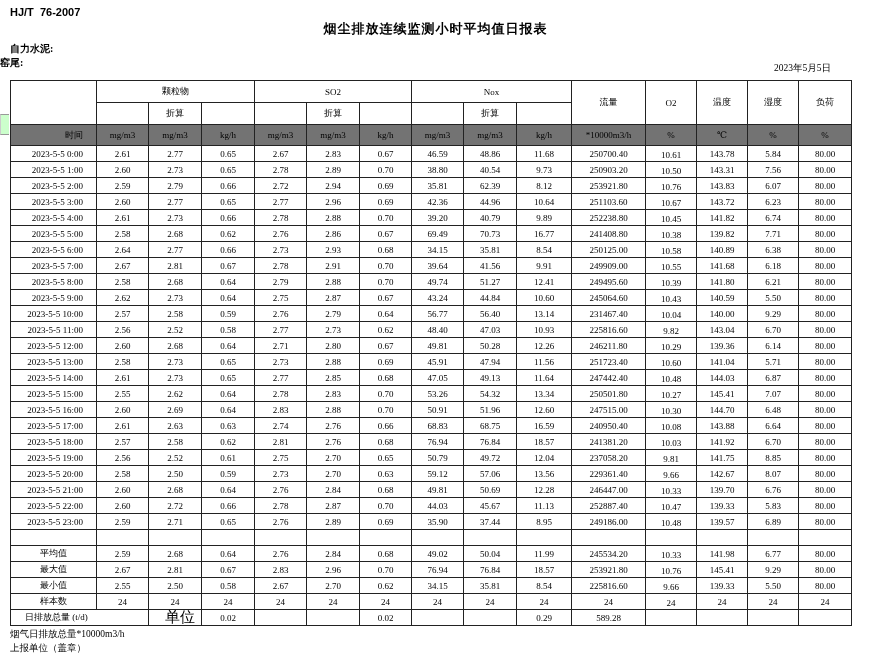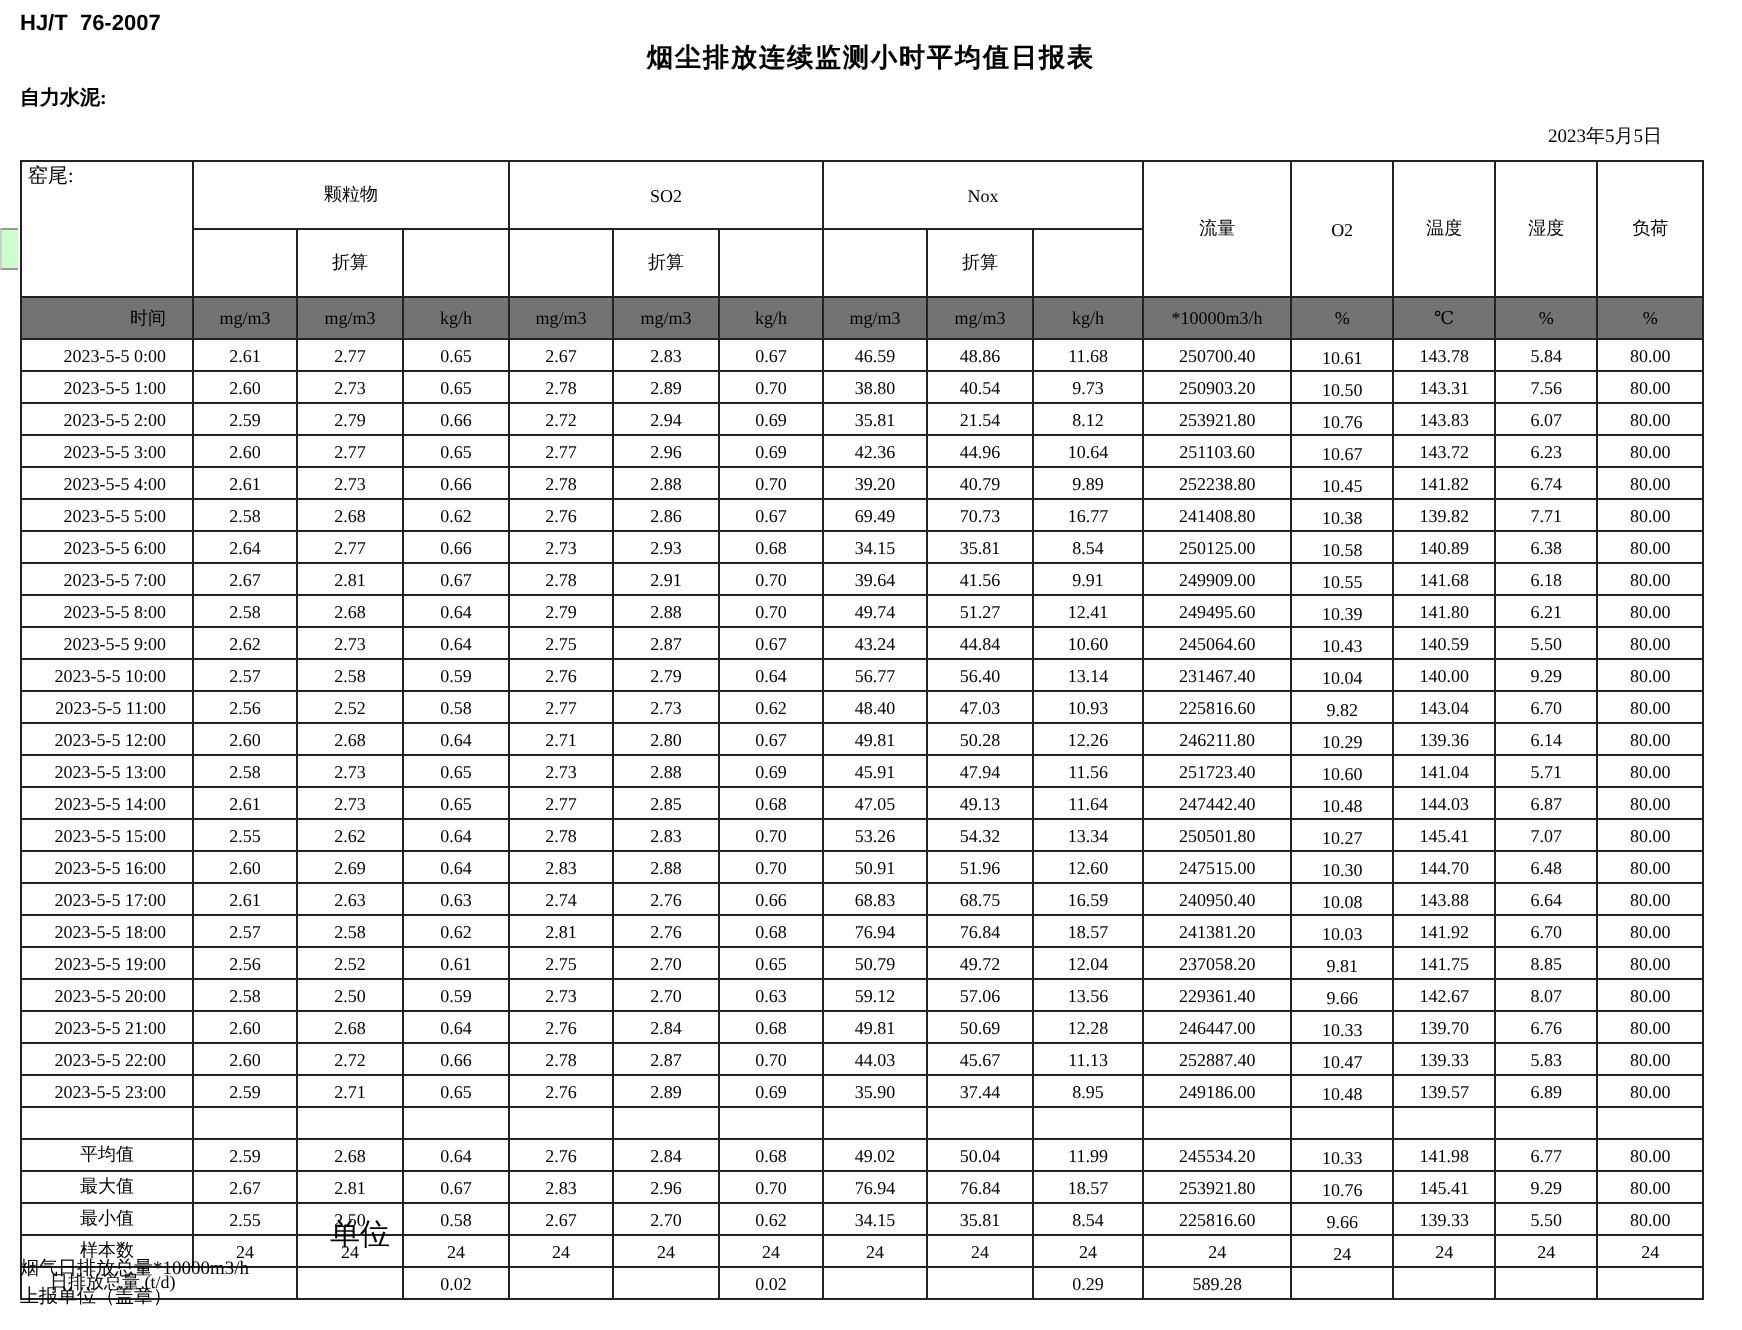--- a/index.html
+++ b/index.html
@@ -5,32 +5,32 @@
   * { margin:0; padding:0; box-sizing:border-box; }
   html,body { width:871px; height:665px; background:#ffffff; overflow:hidden;
     font-family:"Liberation Serif","DejaVu Serif",serif; color:#000; }
   .abs { position:absolute; }
 
   #std-code { left:10px; top:6px; font-size:11px; font-weight:bold; white-space:pre;
     font-family:"Liberation Sans",sans-serif; }
   #report-title { left:0; top:20px; width:871px; text-align:center;
     font-size:13px; font-weight:bold; letter-spacing:1px; }
   #company-label { left:10px; top:42px; font-size:10px; font-weight:bold;text-align:right; }
-  #station-label { left:14px; top:56px; font-size:10px; font-weight:normal;margin-top:25px; }
+  #station-label { left:0; top:56px; font-size:10px; font-weight:bold; }
   #report-date { right:40px; top:62px; font-size:9.5px; }
 
   #row-indicator { left:0; top:114px; width:9px; height:21px; background:#ccffcc;
     border-top:1px solid #999; border-bottom:1px solid #999; border-left:1px solid #ccc; }
 
   table { position:absolute; left:10px; top:80px; width:841px;
     border-collapse:collapse; table-layout:fixed; }
   td { border:1px solid #222; font-size:9px; text-align:center; height:16px;
     padding:0 1px; overflow:hidden; white-space:nowrap;
     font-family:"Liberation Serif","DejaVu Serif",serif; }
-  tr.hdr td { height:34px;margin-top:37px; }
+  tr.hdr td { height:22px;margin-top:37px; }
   tr.units td { height:21px; background:#737373; }
   td.time { text-align:right; padding-right:13px; }
   td.o2 { vertical-align:bottom; padding-bottom:1px; }
   td.total-label { text-align:left; padding-left:14px; }
 
   #footer-total { left:10px; top:628px; font-size:9.5px; }
   #footer-report-unit { left:10px; top:642px; font-size:9.5px; }
   #footer-unit { left:165px; top:608px; font-size:15px; }
 </style>
 </head>
@@ -138,21 +138,21 @@
       </tr>
       <tr>
         <td class="time">2023-5-5 2:00</td>
         <td>2.59</td>
         <td>2.79</td>
         <td>0.66</td>
         <td>2.72</td>
         <td>2.94</td>
         <td>0.69</td>
         <td>35.81</td>
-        <td>21.54</td>
+        <td>62.39</td>
         <td>8.12</td>
         <td>253921.80</td>
         <td class="o2">10.76</td>
         <td>143.83</td>
         <td>6.07</td>
         <td>80.00</td>
       </tr>
       <tr>
         <td class="time">2023-5-5 3:00</td>
         <td>2.60</td>

